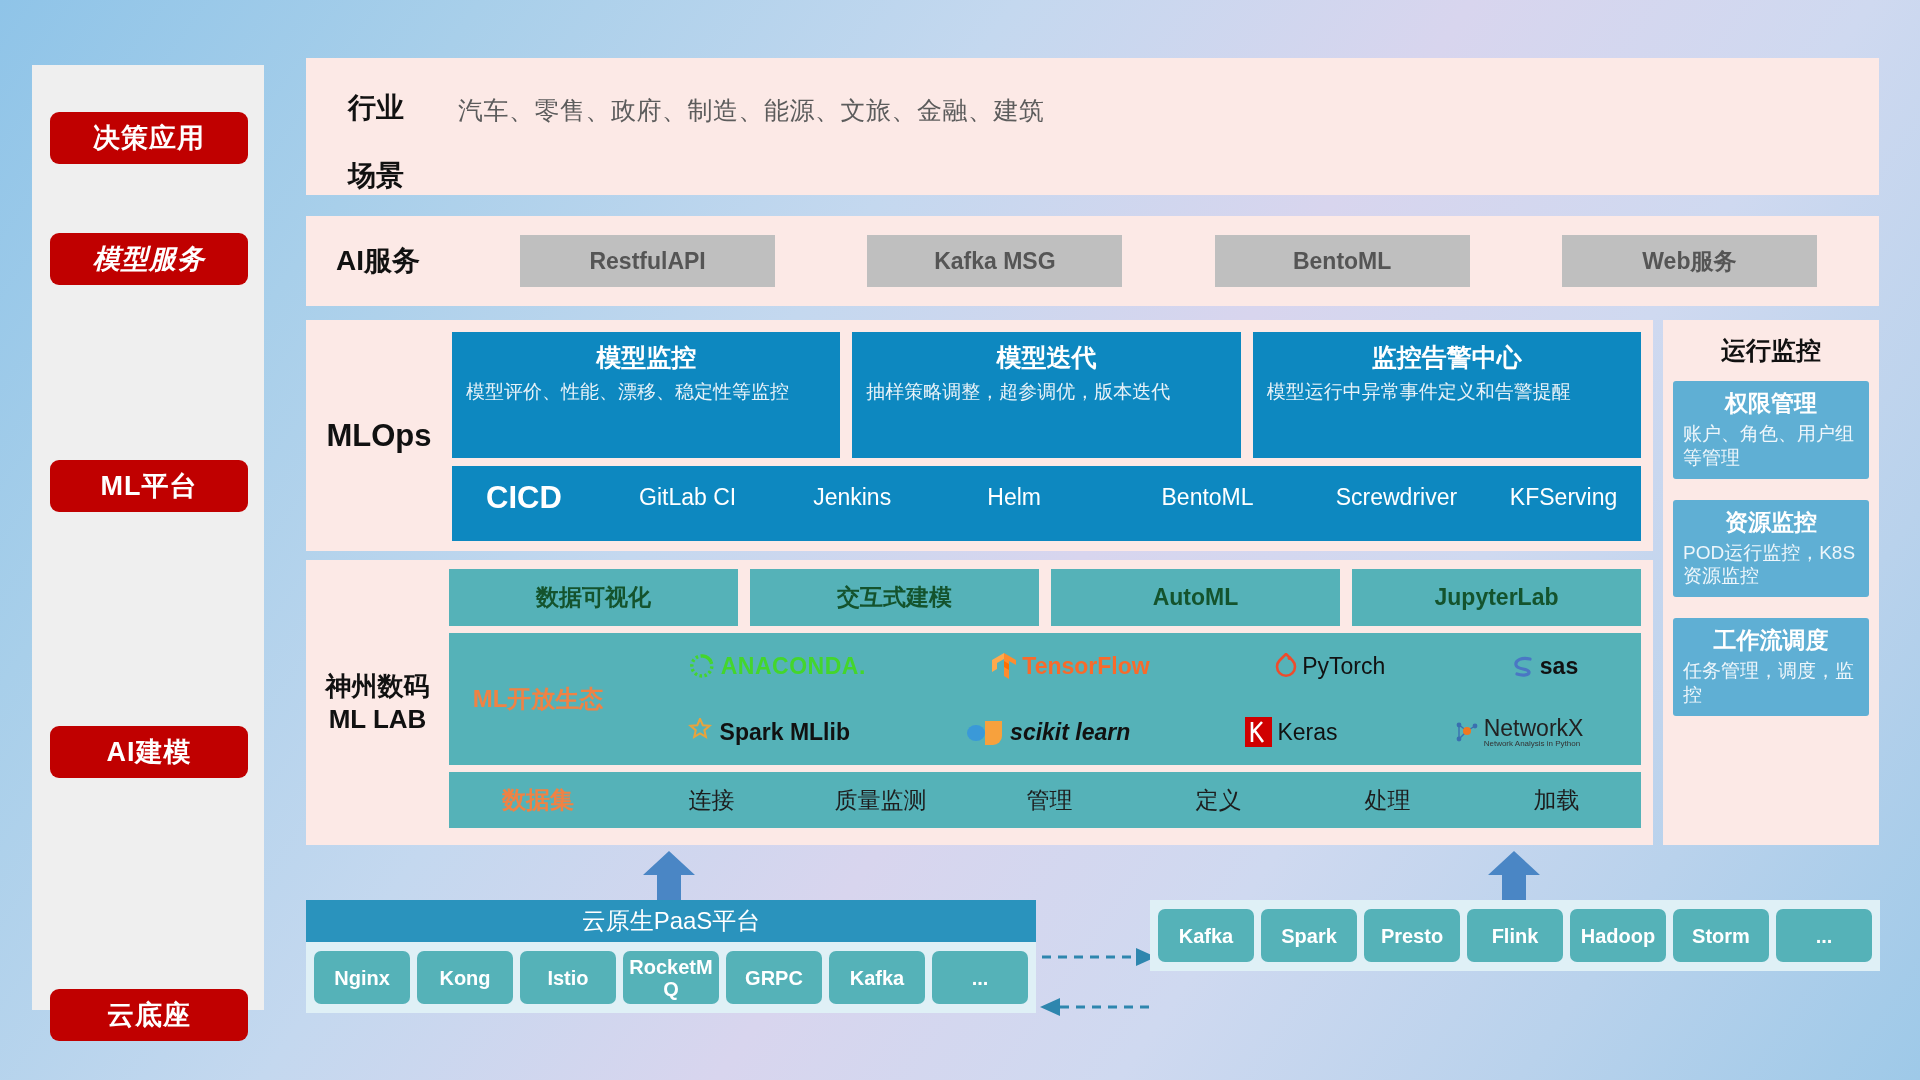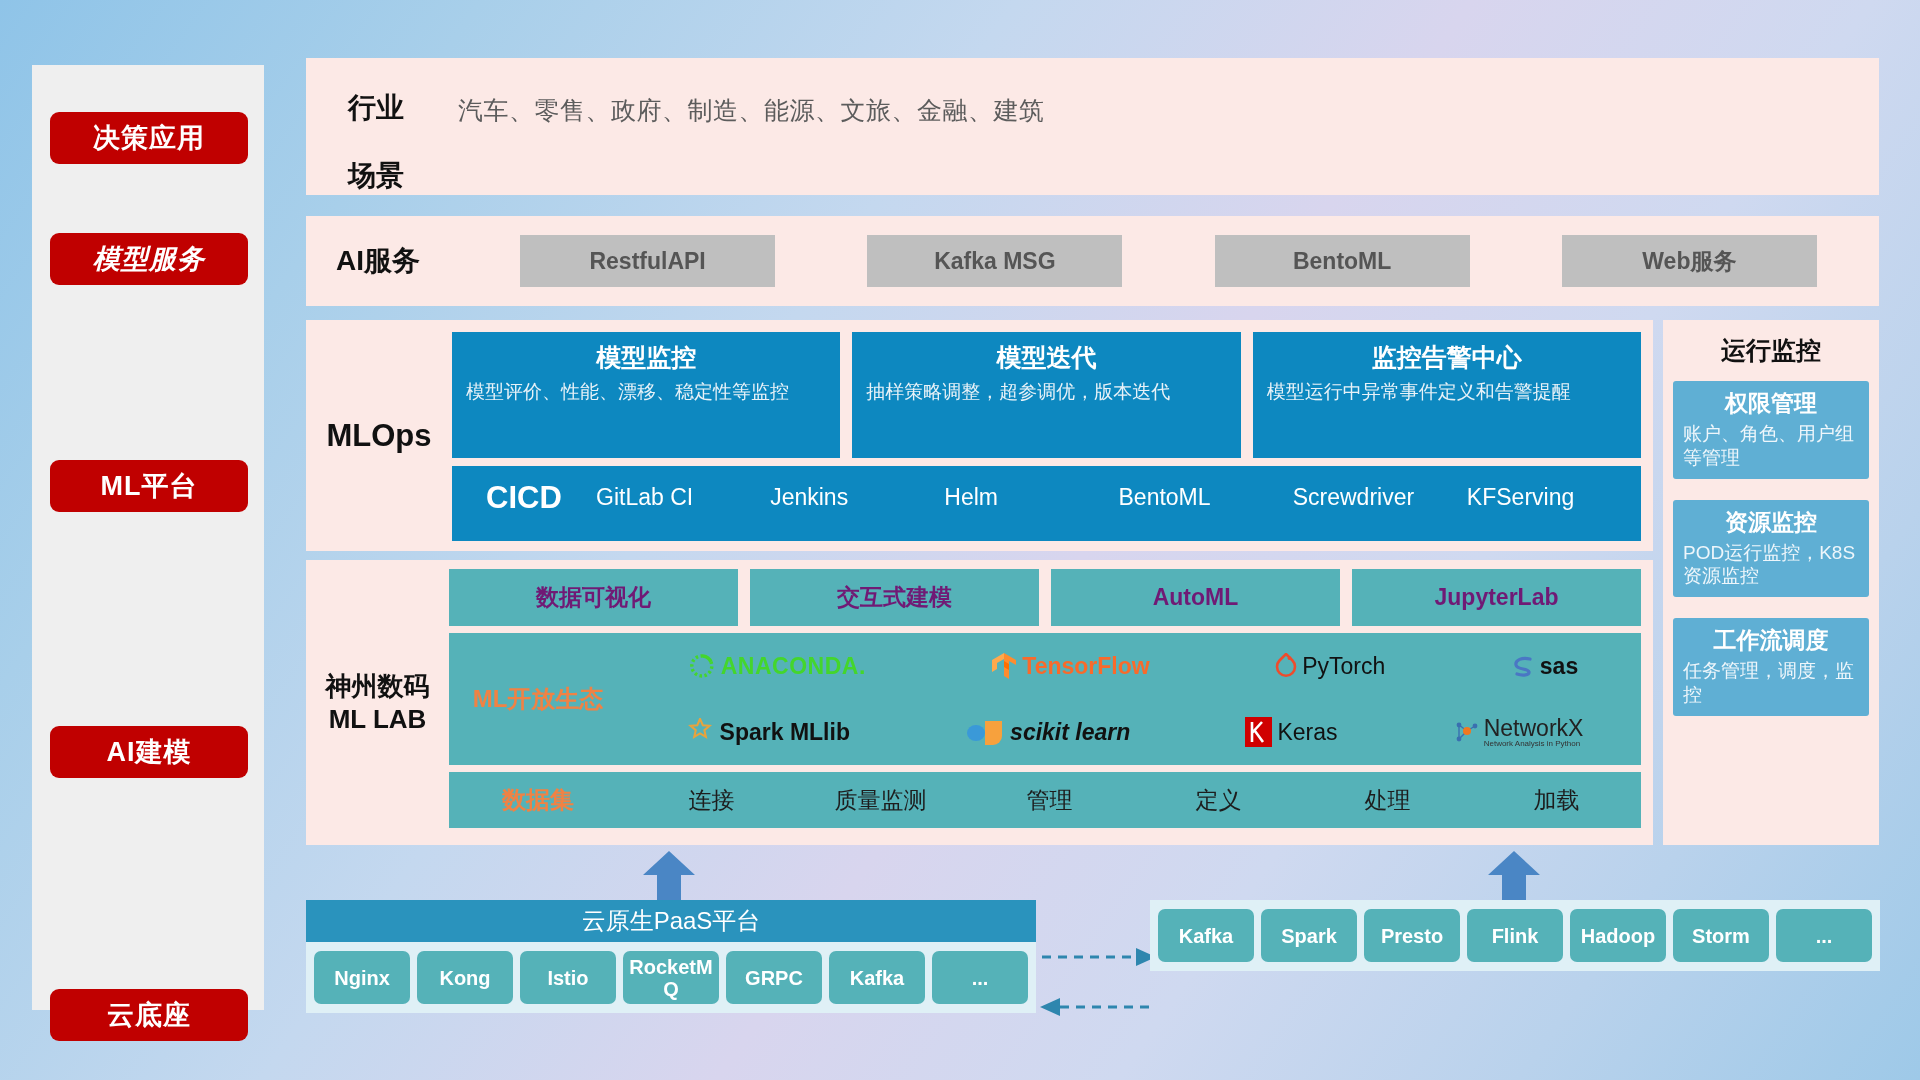--- a/index.html
+++ b/index.html
@@ -60,42 +60,42 @@
   #mlops-right { flex: 1; padding: 12px 12px 10px 0; display: flex; flex-direction: column; gap: 8px; }
   #mlops-cards { display: flex; gap: 12px; height: 128px; }
   .mlops-card {
     flex: 1; background: #0d88c0; color: #fff;
     padding: 9px 14px 0 14px;
   }
   .mlops-card-title { font-size: 25px; font-weight: bold; text-align: center; margin-bottom: 6px; }
   .mlops-card-desc { font-size: 19px; line-height: 1.3; color: #e8f2f8; }
   #cicd-bar {
     background: #0d88c0; color: #fff; height: 76px;
-    display: flex; align-items: flex-start; overflow: hidden;
+    display: flex; align-items: flex-start; overflow: hidden; gap: 43px;
   }
   #cicd-title {
     width: 144px; flex: none; font-size: 31px; font-weight: bold;
     text-align: center; padding-top: 14px;
   }
   .cicd-item {
     flex: 1; font-size: 23px; padding-top: 18px; padding-right: 6px;
     line-height: 1.15; word-break: break-all;
   }
 
   
   #panel-mllab { left: 306px; top: 560px; width: 1347px; height: 285px; display: flex; }
   #mllab-label {
     width: 143px; display: flex; flex-direction: column;
     align-items: center; justify-content: center;
     font-size: 26px; font-weight: bold; color: #111; line-height: 1.25; text-align: center;
   }
   #mllab-right { flex: 1; padding: 9px 12px 9px 0; display: flex; flex-direction: column; gap: 7px; }
   #mllab-tools { display: flex; gap: 12px; height: 57px; }
   .mllab-tool {
-    flex: 1; background: #55b2b8; color: #701a75;
+    flex: 1; background: #55b2b8; color: #14532d;
     display: flex; align-items: center; justify-content: center;
     font-size: 23px; font-weight: bold;
   }
   #mllab-eco { background: #55b2b8; height: 132px; display: flex; align-items: center; }
   #eco-label {
     width: 178px; flex: none; text-align: center;
     font-size: 24px; font-weight: bold; color: #f08244;
   }
   #eco-logos { flex: 1; display: flex; flex-direction: column; justify-content: center; height: 100%; }
   .eco-logo-row { flex: 1; display: flex; align-items: center; justify-content: space-around; }

